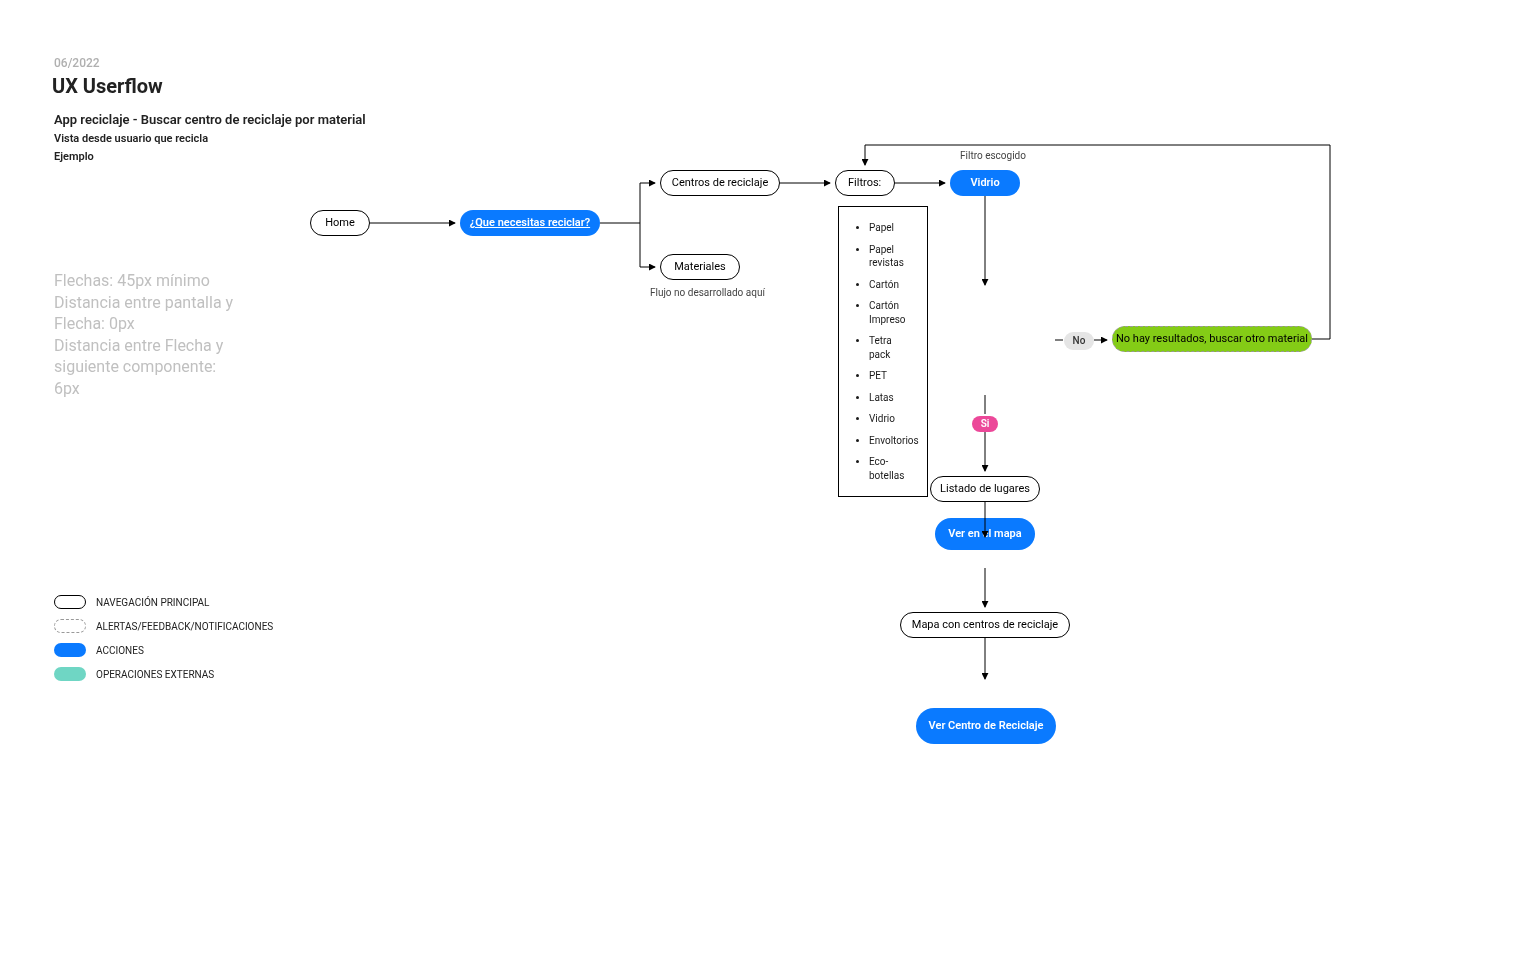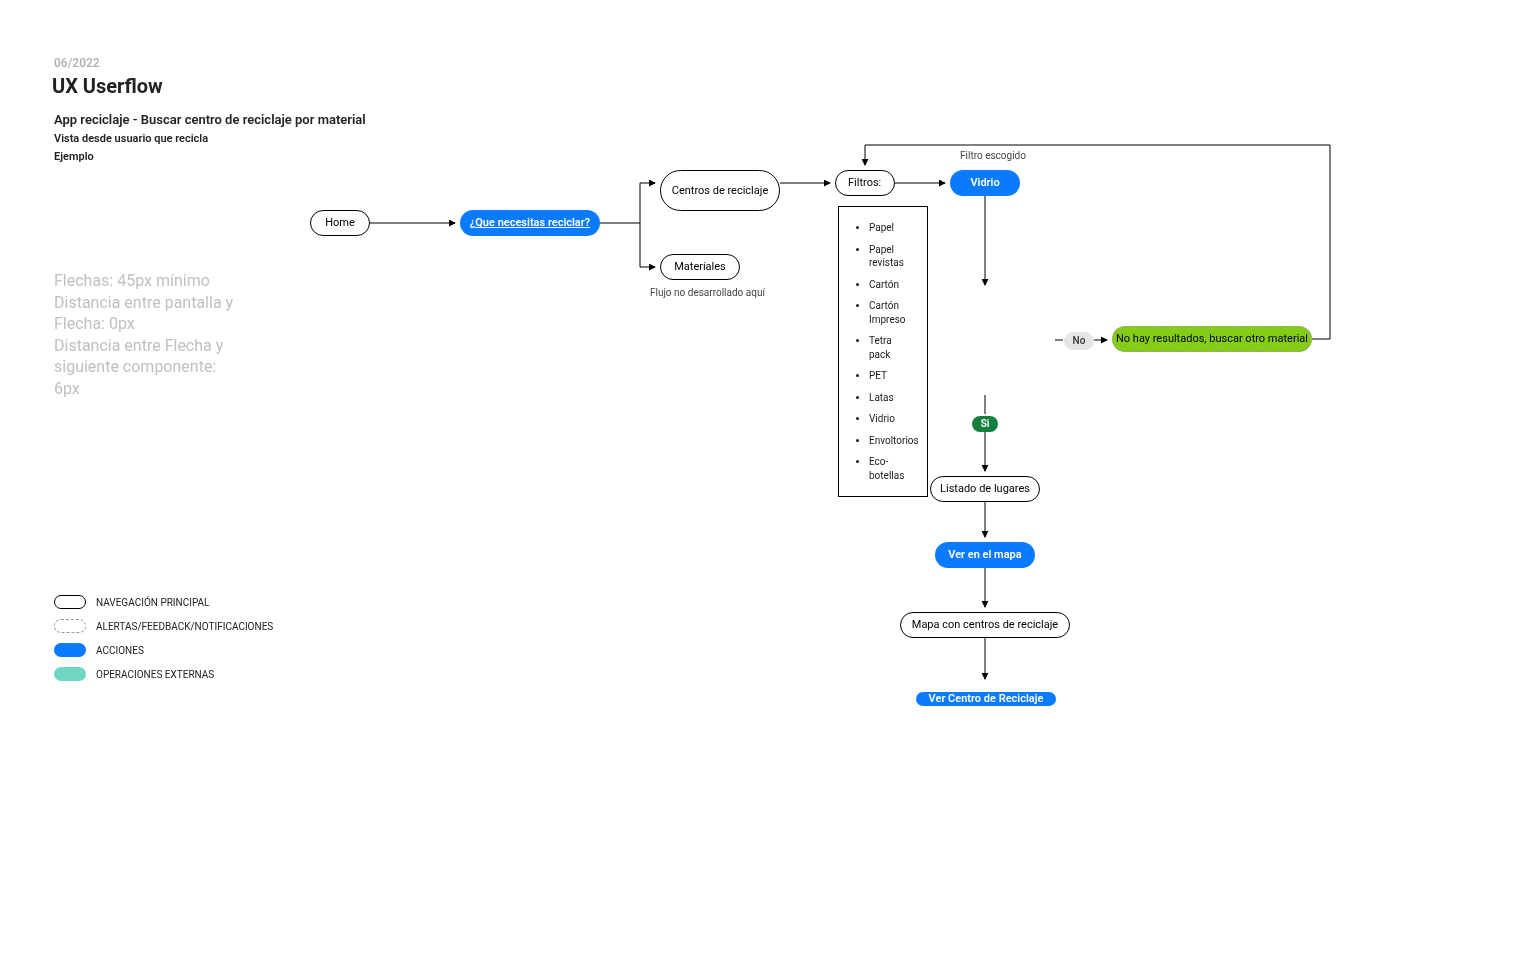--- a/index.html
+++ b/index.html
@@ -115,21 +115,21 @@
     border-radius: 999px;
     font-weight: 600;
   }
   .pill-alert {
     border: 1px dashed #999;
     background: #84cc16;
     border-radius: 999px;
     color: #000;
   }
   .pill-black {
-    background: #15803d;
+    background: #ec4899;
     color: #fff;
     border-radius: 999px;
     font-weight: 600;
   }
   .pill-grey {
     background: #e5e5e5;
     color: #333;
     border-radius: 999px;
     font-weight: 500;
   }
@@ -219,21 +219,21 @@
     <div class="legend-row">
       <span class="legend-swatch sw-ext"></span>
       <span>OPERACIONES EXTERNAS</span>
     </div>
   </div>
 
   <div class="node pill-nav" style="left:310px; top:210px; width:60px; height:26px;">Home</div>
 
   <div class="node pill-action" style="left:460px; top:210px; width:140px; height:26px;text-decoration:underline;">¿Que necesitas reciclar?</div>
 
-  <div class="node pill-nav" style="left:660px; top:170px; width:120px; height:41px;">Centros de reciclaje</div>
+  <div class="node pill-nav" style="left:660px; top:170px; width:120px; height:26px;">Centros de reciclaje</div>
 
   <div class="node pill-nav" style="left:660px; top:254px; width:80px; height:26px;">Materiales</div>
 
   <div class="annot" style="left:650px; top:287px;">Flujo no desarrollado aquí</div>
 
   <div class="node pill-nav" style="left:835px; top:170px; width:60px; height:26px; justify-content:flex-start; padding-left:12px;">Filtros:</div>
 
   <div class="annot" style="left:960px; top:150px;">Filtro escogido</div>
 
   <div class="node pill-action" style="left:950px; top:170px; width:70px; height:26px;">Vidrio</div>
@@ -255,25 +255,25 @@
 
 
   <div class="node pill-grey" style="left:1064px; top:332px; width:30px; height:18px; font-size:10px;">No</div>
 
   <div class="node pill-alert" style="left:1112px; top:326px; width:200px; height:26px;">No hay resultados, buscar otro material</div>
 
   <div class="node pill-black" style="left:972px; top:416px; width:26px; height:16px; font-size:10px;">Si</div>
 
   <div class="node pill-nav" style="left:930px; top:476px; width:110px; height:26px;">Listado de lugares</div>
 
-  <div class="node pill-action" style="left:935px; top:542px; width:100px; height:26px;">Ver en el mapa</div>
+  <div class="node pill-action" style="left:935px; top:518px; width:100px; height:32px;">Ver en el mapa</div>
 
   <div class="node pill-nav" style="left:900px; top:612px; width:170px; height:26px;">Mapa con  centros de reciclaje</div>
 
-  <div class="node pill-action" style="left:916px; top:692px; width:140px; height:14px;">Ver Centro de Reciclaje</div>
+  <div class="node pill-action" style="left:916px; top:708px; width:140px; height:36px;">Ver Centro de Reciclaje</div>
 
   <svg class="connectors">
     <defs>
       <marker id="arrow" viewBox="0 0 8 8" refX="7" refY="4" markerWidth="7" markerHeight="7" orient="auto-start-reverse">
         <path d="M0,0 L8,4 L0,8 Z" fill="#000"></path>
       </marker>
     </defs>
 
     <line x1="370" y1="223" x2="455" y2="223" stroke="#000" stroke-width="1" marker-end="url(#arrow)"></line>
 

